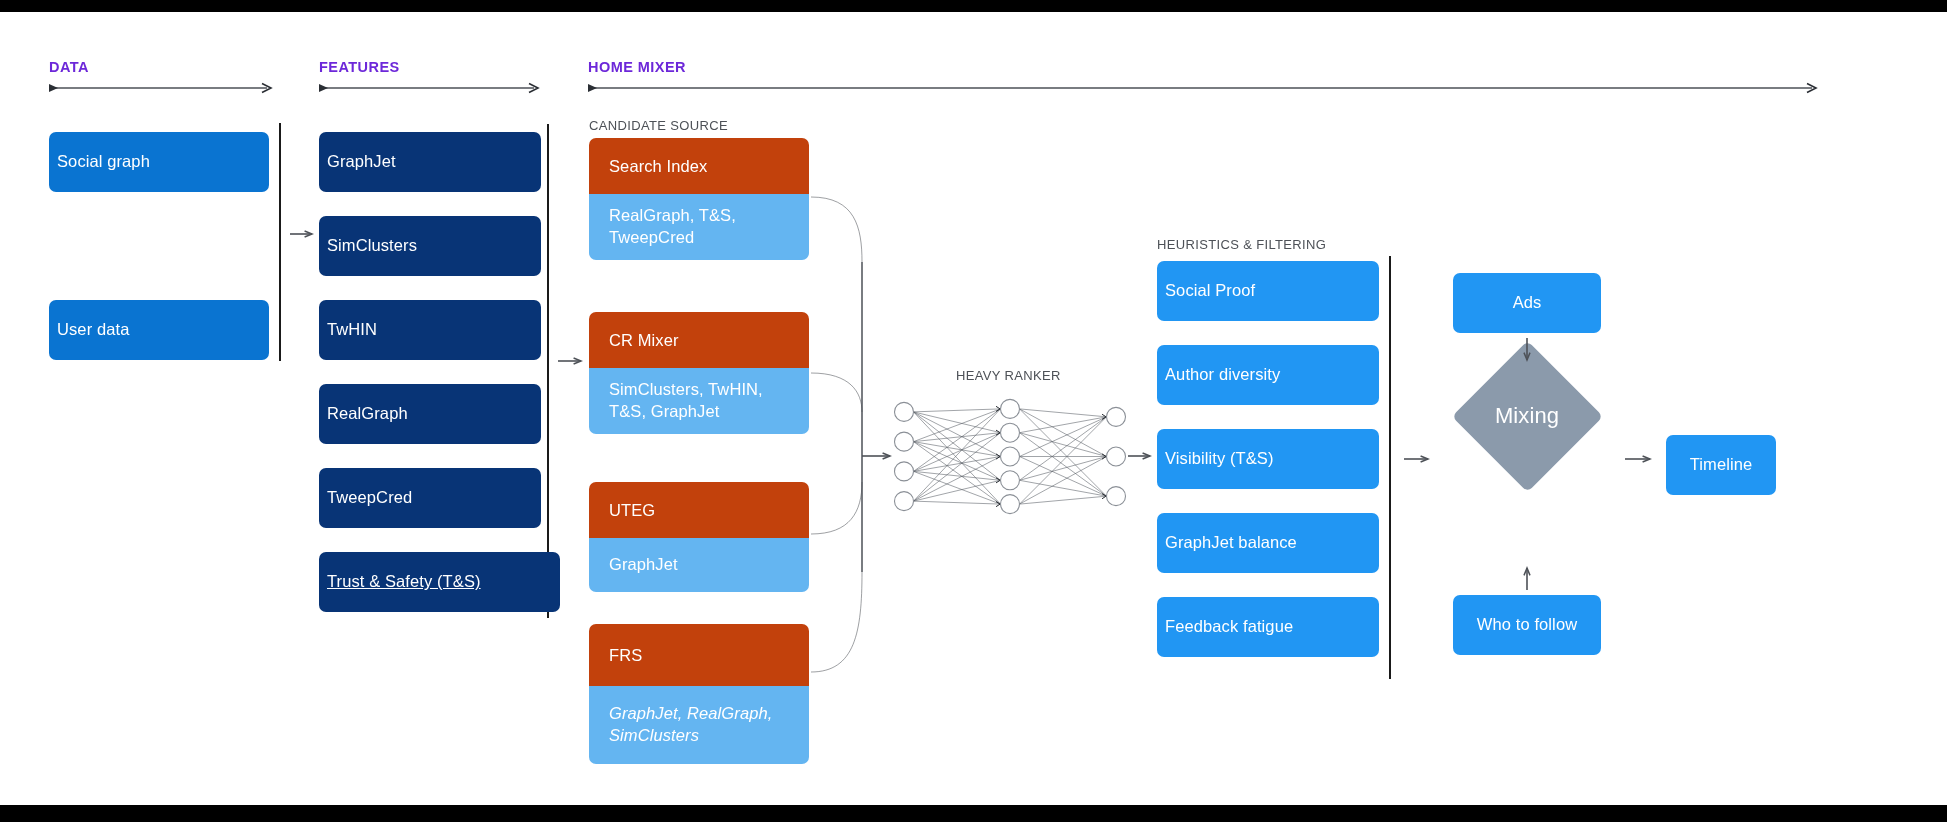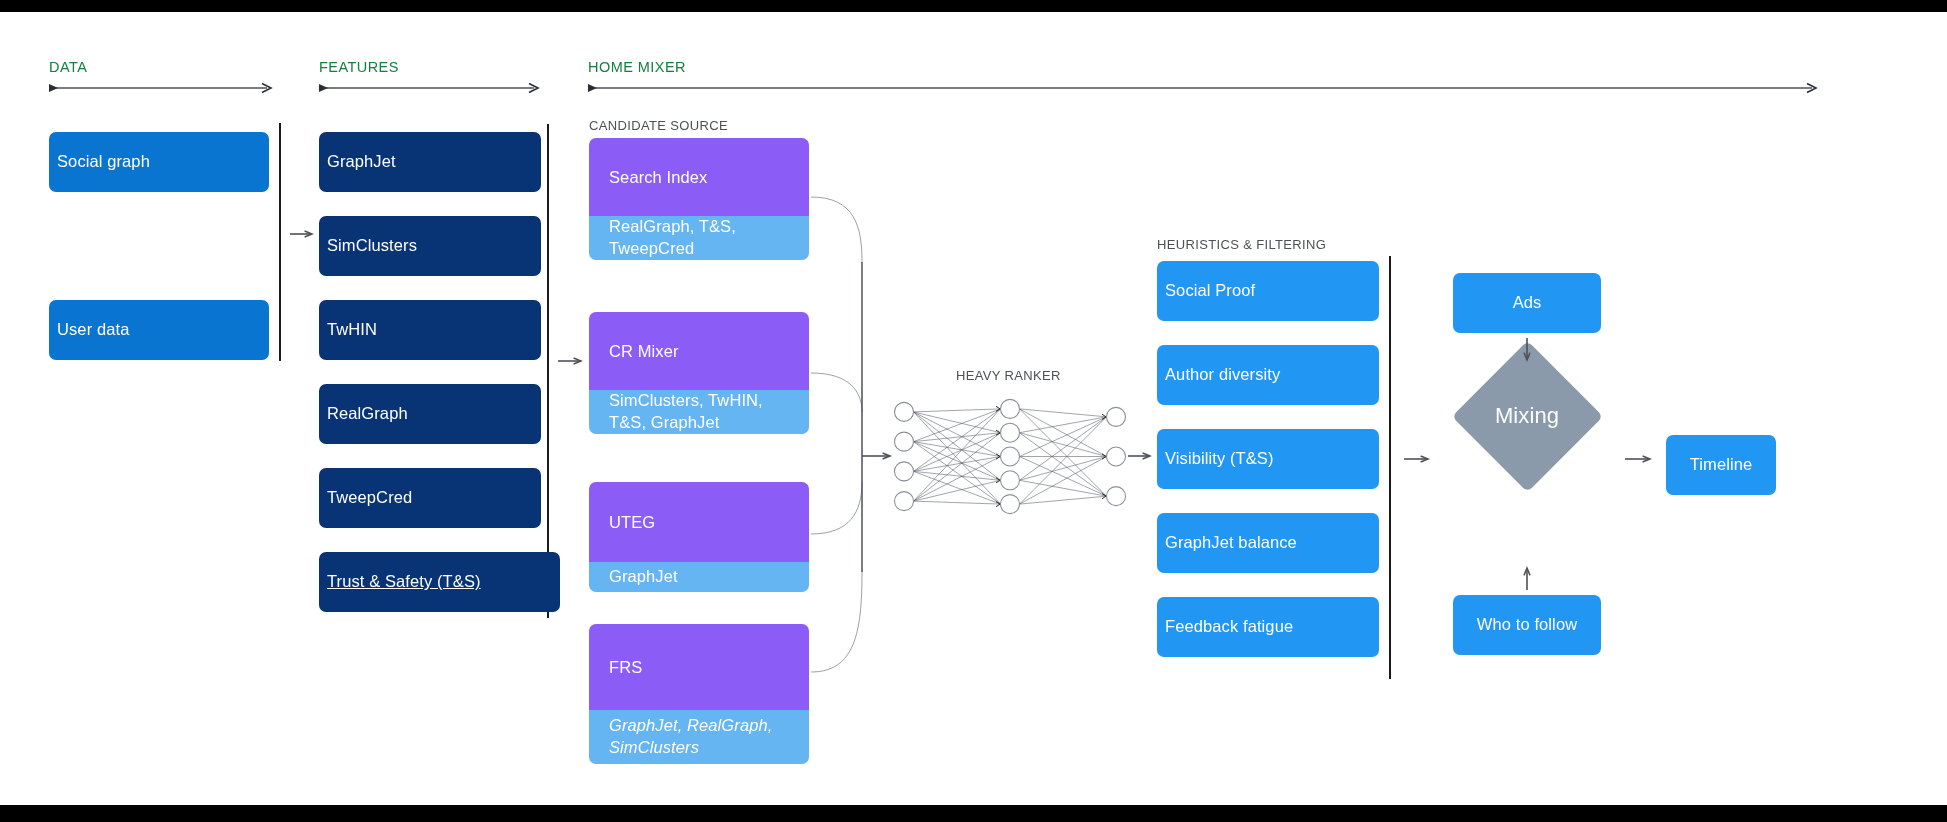--- a/index.html
+++ b/index.html
@@ -13,21 +13,21 @@
   }
   #canvas{
     position:absolute;left:0;top:12px;
     width:1947px;height:793px;
     background:#ffffff;
   }
   .abs{position:absolute;}
 
   
   .sec-title{
-    font-size:14.5px;font-weight:normal;color:#15803d;
+    font-size:14.5px;font-weight:bold;color:#6d28d9;
     letter-spacing:.45px;white-space:nowrap;
   }
   .sub-title{
     font-size:13px;font-weight:400;color:#4d5157;
     letter-spacing:.35px;white-space:nowrap;
   }
   .axis{height:12px;}
   .axis svg{display:block;overflow:visible;}
 
   
@@ -48,23 +48,23 @@
 
   
   .card{
     position:absolute;
     border-radius:7px;
     overflow:hidden;
     display:flex;flex-direction:column;
     color:#fff;
   }
   .card .hd{
-    background:#8b5cf6;
+    background:#c2410c;
     display:flex;align-items:center;
-    padding:12px 20px;
+    padding:0 20px;
     font-size:16.5px;
     letter-spacing:.1px;
   }
   .card .bd{
     background:#64b5f1;
     display:flex;align-items:center;
     padding:0 20px;
     font-size:16.5px;
     line-height:1.32;
     letter-spacing:.1px;

